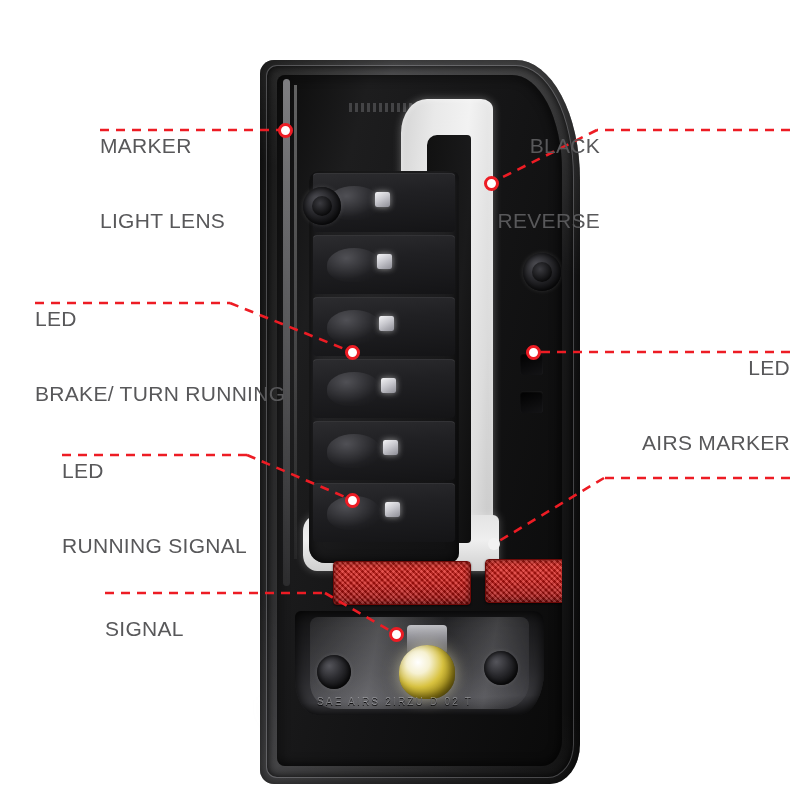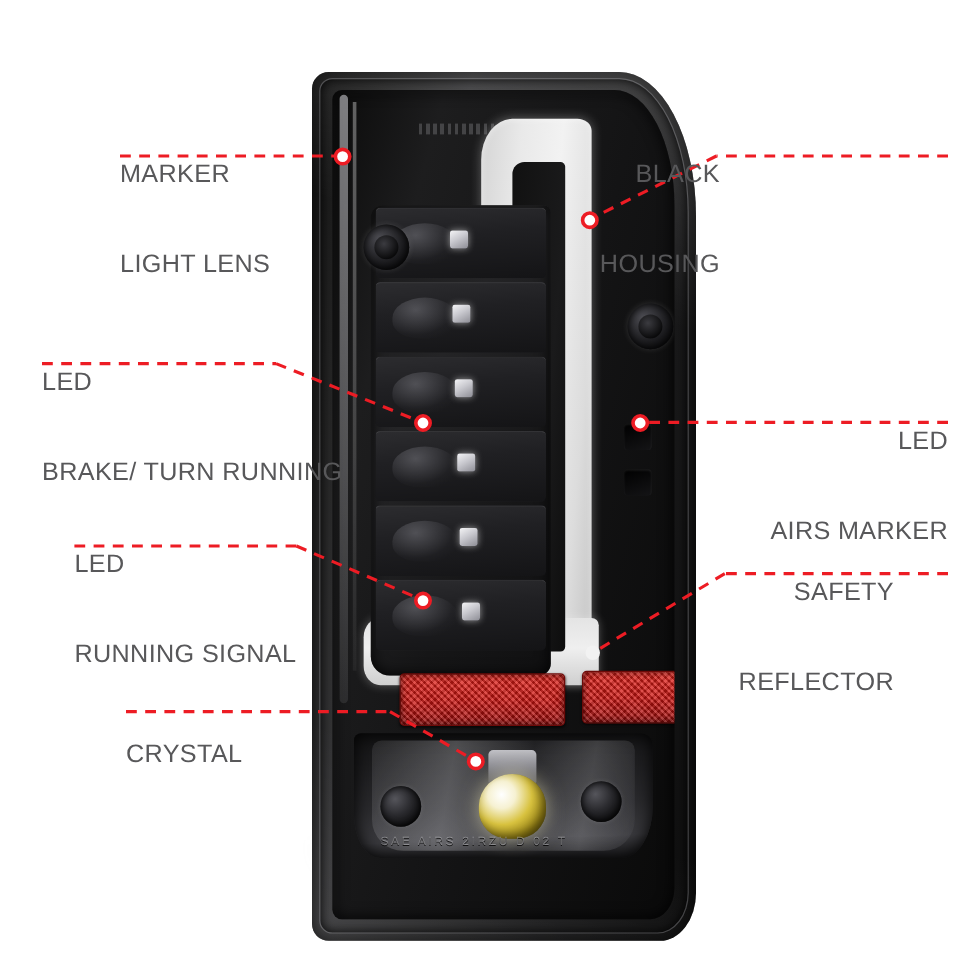--- a/index.html
+++ b/index.html
@@ -246,40 +246,36 @@
   <div class="dot plain" style="left:488px;top:538px"></div>
   <div class="dot" style="left:389px;top:627px"></div>
 
   <div class="callout" style="left:100px;top:83px">
     <div>MARKER</div>
     <div>LIGHT LENS</div>
   </div>
 
   <div class="callout right" style="right:200px;top:83px">
     <div>BLACK</div>
-    <div>HOUSING</div>
+    <div>REVERSE</div>
   </div>
 
   <div class="callout" style="left:35px;top:256px">
     <div>LED</div>
     <div>BRAKE/ TURN RUNNING</div>
   </div>
 
   <div class="callout right" style="right:10px;top:305px">
     <div>LED</div>
     <div>AIRS MARKER</div>
   </div>
 
   <div class="callout" style="left:62px;top:408px">
     <div>LED</div>
     <div>RUNNING SIGNAL</div>
   </div>
 
-  <div class="callout right" style="right:55px;top:431px">
-    <div>SAFETY</div>
-    <div>REFLECTOR</div>
-  </div>
 
   <div class="callout" style="left:105px;top:566px">
-    <div>CRYSTAL</div>
+    <div>SIGNAL</div>
   </div>
 
 </div>
 
 </body></html>

